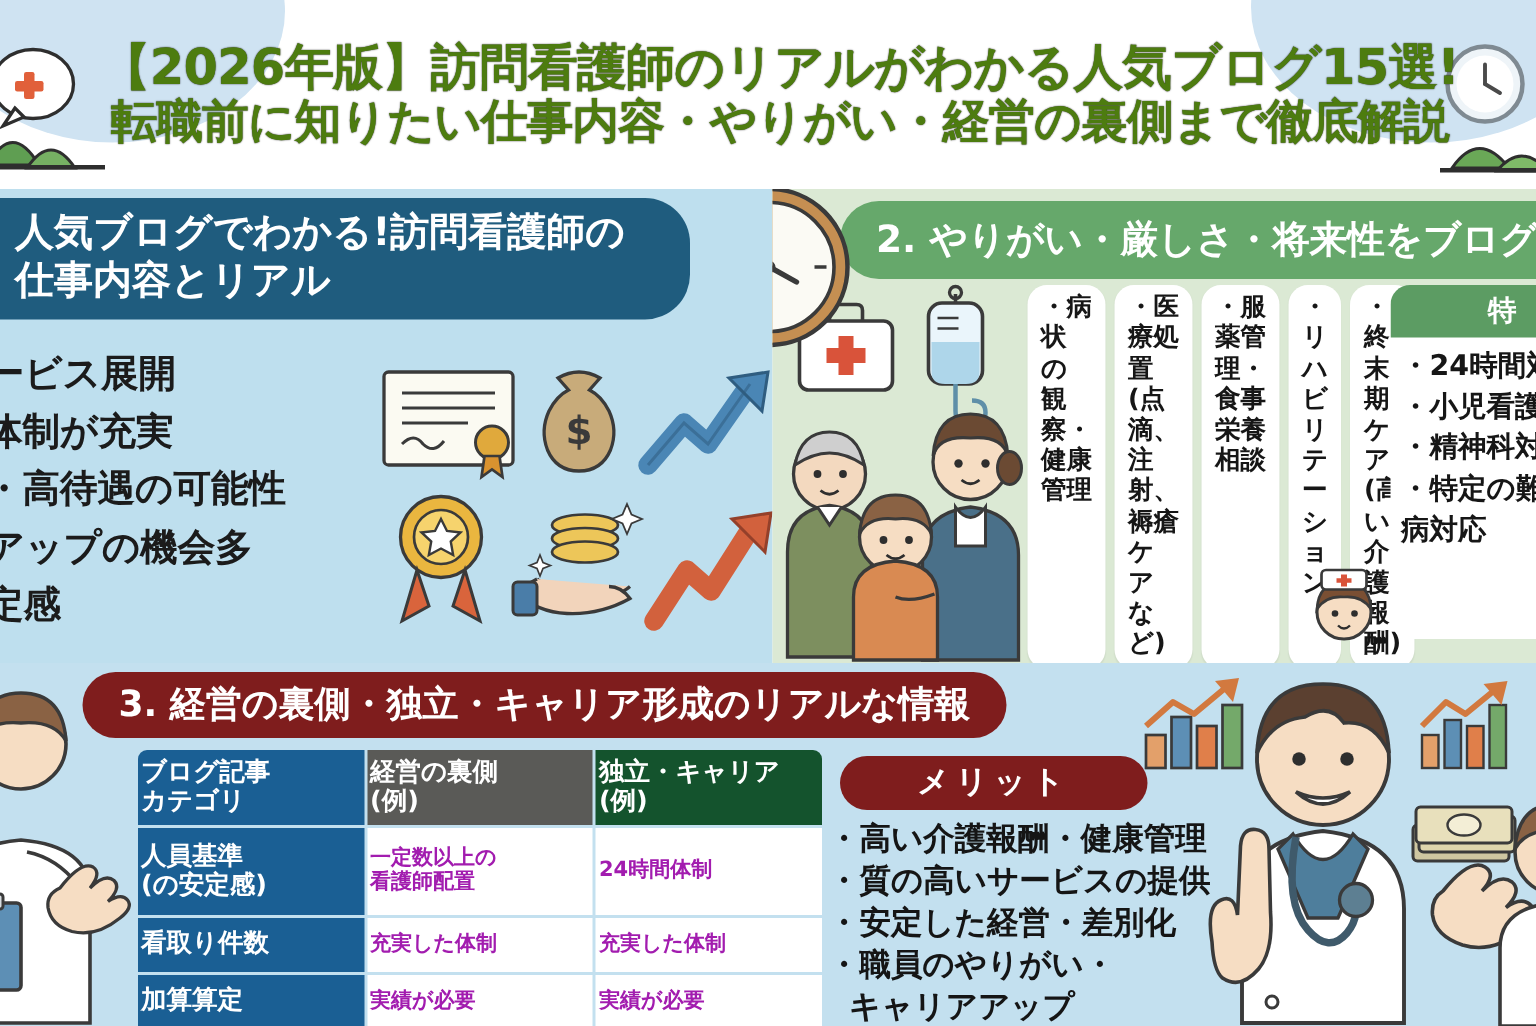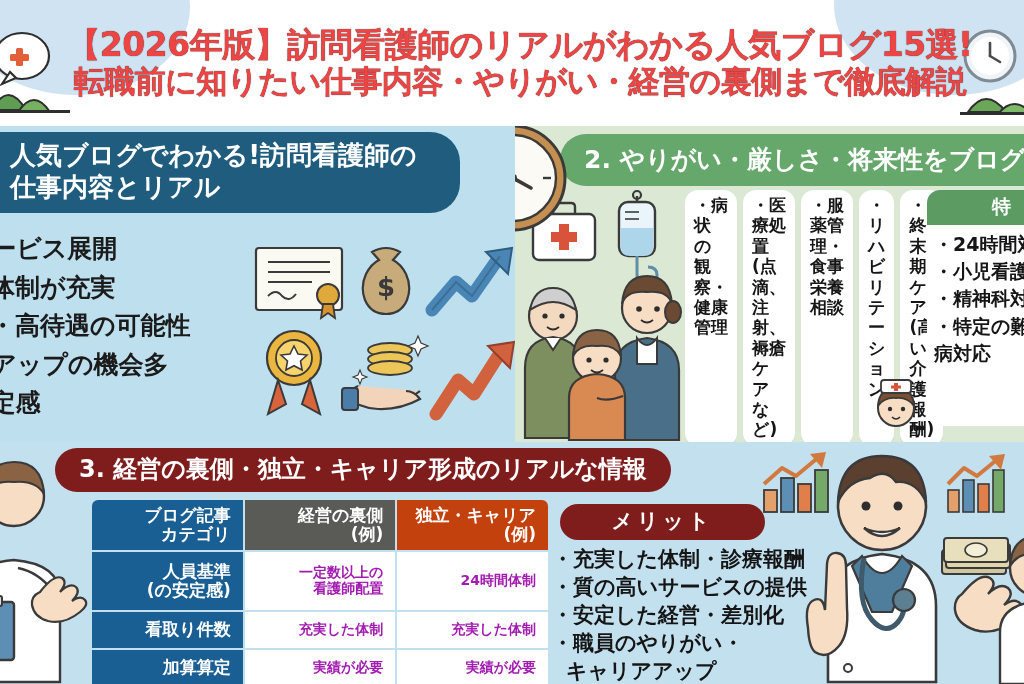--- a/index.html
+++ b/index.html
@@ -28,21 +28,21 @@
   }
   .sky-left  { left: -40px;  top: -80px; width: 230px; height: 175px; }
   .sky-right { right: -50px; top: -85px; width: 240px; height: 180px; }
   .title-lines {
     position: absolute; left: 0; top: 0; width: 1024px; height: 126px;
     display: flex; flex-direction: column; align-items: center;
     justify-content: center; gap: 2px;
     z-index: 5;
   }
   .title-line {
-    color: #ef4444;
+    color: #4d7c0f;
     font-weight: bold;
     letter-spacing: -0.5px;
     white-space: nowrap;
     line-height: 1.06;
     text-shadow: 0 0 1px #111;
     margin-left: 16px;
   }
   .title-line-1 { font-size: 33px; }
   .title-line-2 { font-size: 31px; }
 
@@ -168,30 +168,30 @@
   }
 
   
   .tbl {
     position: absolute; left: 90px; top: 56px;
     width: 460px;
     border-collapse: separate; border-spacing: 2px;
     table-layout: fixed;
   }
   .tbl th, .tbl td {
-    text-align: right; vertical-align: middle;
+    text-align: left; vertical-align: middle;
     font-weight: bold; line-height: 1.14;
-    padding: 4px 12px;
+    padding: 4px 2px;
   }
   .tbl th {
     color: #ffffff; font-size: 17px; height: 50px;
   }
   .th-cat  { background: #1a5f94; border-radius: 6px 0 0 0; }
   .th-mng  { background: #5a5a57; }
-  .th-ind  { background: #c2410c; border-radius: 0 6px 0 0; }
+  .th-ind  { background: #14532d; border-radius: 0 6px 0 0; }
   .tbl td.rowhead {
     background: #1a5f94; color: #ffffff; font-size: 17px;
   }
   .tbl td.val {
     background: #ffffff; color: #a21caf; font-size: 14px;
   }
   .r1 td { height: 58px; }
   .r2 td, .r3 td { height: 36px; }
 
   
@@ -488,21 +488,21 @@
         <tr class="r3">
           <td class="rowhead">加算算定</td>
           <td class="val">実績が必要</td>
           <td class="val">実績が必要</td>
         </tr>
       </tbody>
     </table>
 
     <div class="pill pill-navy merit-pill">メリット</div>
     <div class="merit-list">
-      <div class="merit-item">・充実した体制・診療報酬</div>
+      <div class="merit-item">・高い介護報酬・健康管理</div>
       <div class="merit-item">・質の高いサービスの提供</div>
       <div class="merit-item">・安定した経営・差別化</div>
       <div class="merit-item">・職員のやりがい・</div>
       <div class="merit-item cont">キャリアアップ</div>
     </div>
 
     <div class="chart-ill-a">
       <svg width="70" height="62" viewBox="0 0 70 62">
         <rect x="4" y="36" width="13" height="22" fill="#e3a06a" stroke="#3a3a3a" stroke-width="1.8"></rect>
         <rect x="21" y="24" width="13" height="34" fill="#5d8fb5" stroke="#3a3a3a" stroke-width="1.8"></rect>

